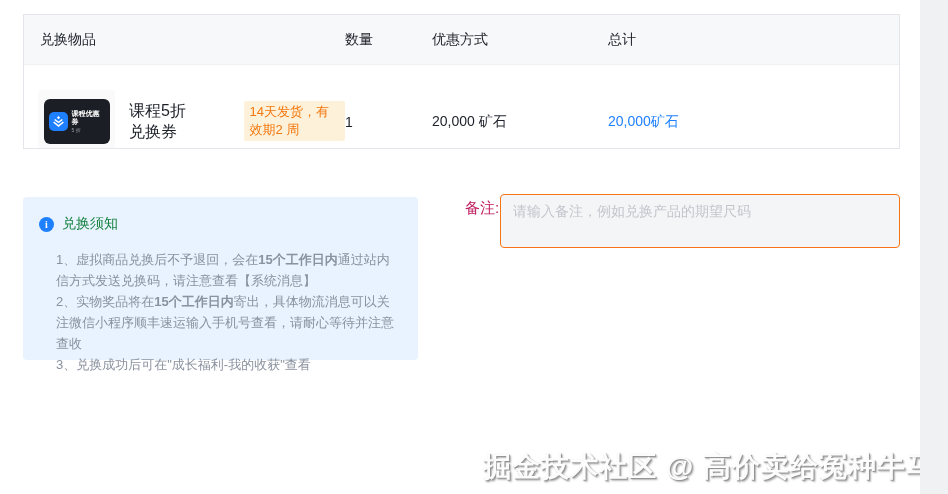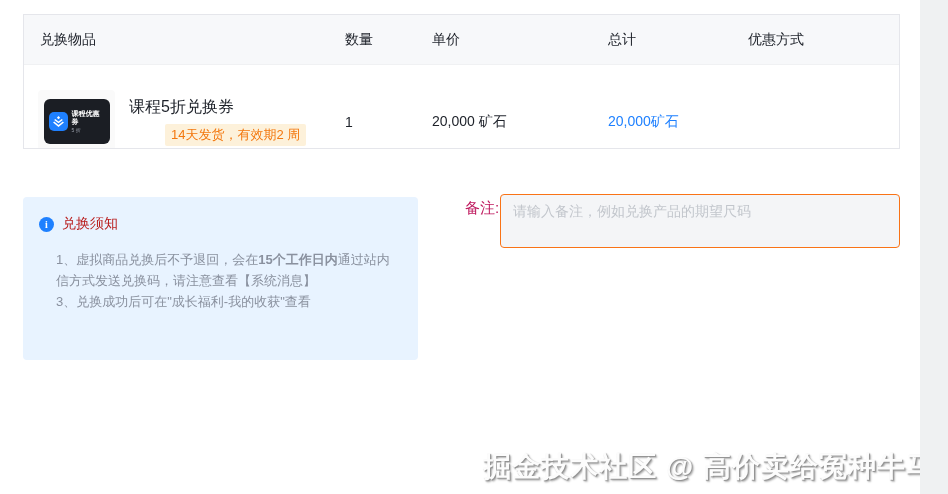--- a/index.html
+++ b/index.html
@@ -31,40 +31,40 @@
     display:flex; align-items:center; padding:0 5px; gap:4px;
   }
   .coupon-logo {
     width:19px; height:19px; background:#1e80ff; border-radius:5px; flex:0 0 auto;
     display:flex; align-items:center; justify-content:center;
   }
   .coupon-texts { display:flex; flex-direction:column; line-height:1.25; }
   .coupon-title { font-size:7px; color:#fff; font-weight:bold; }
   .coupon-sub { font-size:5px; color:#9aa0aa; }
 
-  .product-info { display:flex; flex-direction:column; gap:6px; }
+  .product-info { display:flex; flex-direction:row; gap:6px; }
   .product-name { font-size:16px; color:#1d2129; }
   .product-badge {
     align-self:flex-start; font-size:13px; color:#f3780f; background:#fdf1da;
     padding:2px 6px; border-radius:2px;margin-left:36px;
   }
   .total-cell { color:#1e80ff; }
 
   
   .notice {
     position:absolute; left:23px; top:197px; width:395px; height:163px;
     background:#e8f3ff; border-radius:4px; padding:18px 16px 0 16px;
   }
   .notice-head { display:flex; align-items:center; gap:8px; }
   .info-icon {
     width:15px; height:15px; border-radius:50%; background:#1e80ff; color:#fff;
     font-size:10px; font-weight:bold; display:flex; align-items:center; justify-content:center;
     font-family:"Liberation Serif","DejaVu Serif",serif; flex:0 0 auto;
   }
-  .notice-title { font-size:14px; color:#b91c1c; font-weight:500; }
+  .notice-title { font-size:14px; color:#15803d; font-weight:500; }
   .notice-list { list-style:none; margin-top:16px; padding-left:17px; }
   .notice-list li { font-size:13px; color:#8a919f; line-height:21px; }
   .notice-list li b { font-weight:bold; }
 
   
   .remark-label { position:absolute; left:465px; top:199px; font-size:15px; color:#be185d; }
   .remark-input {
     position:absolute; left:500px; top:194px; width:400px; height:54px;
     background:#f4f5f7; border:1px solid #f97316; border-radius:4px;
     padding:8px 12px; font-size:14px; color:#1d2129; resize:none; outline:none;
@@ -81,23 +81,22 @@
 </style>
 </head>
 <body>
 
 <div class="screen">
 
   <div class="table-card">
     <div class="t-grid t-head">
       <div class="cell">兑换物品</div>
       <div class="cell">数量</div>
-      <div class="cell">单价</div>
+      <div class="cell">优惠方式</div>
       <div class="cell">总计</div>
-      <div class="cell">优惠方式</div>
     </div>
 
     <div class="t-grid t-body">
       <div class="product-cell">
         <div class="thumb">
           <div class="coupon-card">
             <div class="coupon-logo">
               <svg width="13" height="13" viewBox="0 0 24 24">
                 <polygon points="12,2 15,5 12,8 9,5" fill="#ffffff"></polygon>
                 <polygon points="4,9 6,7.2 12,12 18,7.2 20,9 12,15.4" fill="#ffffff"></polygon>
@@ -121,20 +120,21 @@
     </div>
   </div>
 
   <div class="notice">
     <div class="notice-head">
       <span class="info-icon">i</span>
       <span class="notice-title">兑换须知</span>
     </div>
     <ul class="notice-list" id="notice-list">
         <li><span>1、虚拟商品兑换后不予退回，会在</span><b>15个工作日内</b><span>通过站内信方式发送兑换码，请注意查看【系统消息】</span></li>
+        <li><span>2、实物奖品将在</span><b>15个工作日内</b><span>寄出，具体物流消息可以关注微信小程序顺丰速运输入手机号查看，请耐心等待并注意查收</span></li>
         <li><span>3、兑换成功后可在"成长福利-我的收获"查看</span></li>
       </ul>
   </div>
 
   <label class="remark-label">备注:</label>
   <textarea class="remark-input" placeholder="请输入备注，例如兑换产品的期望尺码" style=""></textarea>
 
   <div class="watermark">掘金技术社区 @ 高价卖给冤种牛马</div>
 
   <div class="edge-strip"></div>

